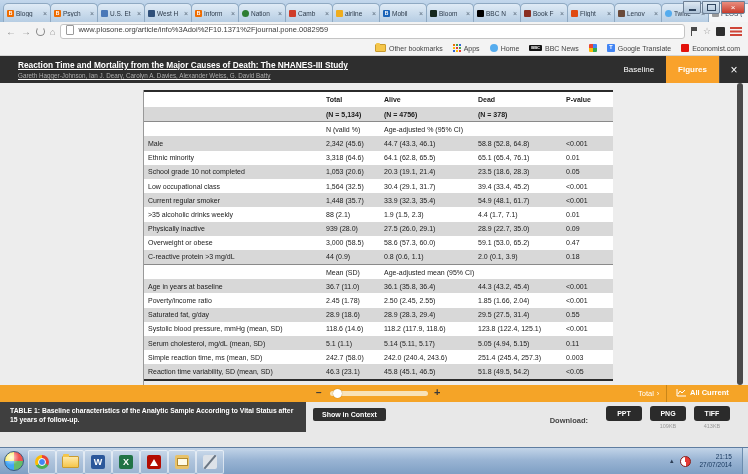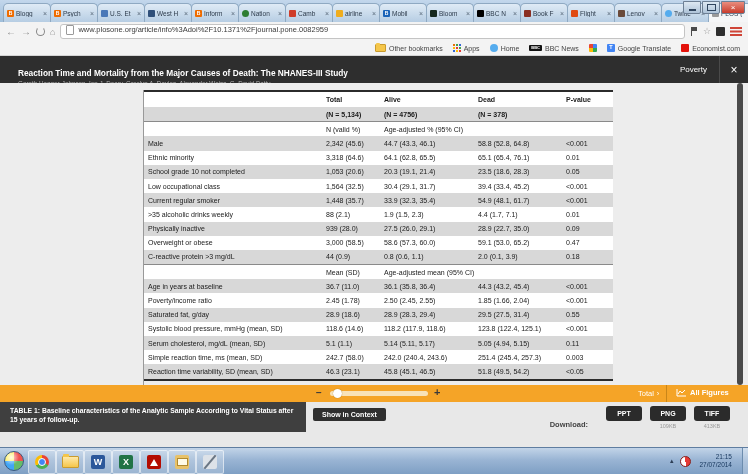--- a/index.html
+++ b/index.html
@@ -57,21 +57,21 @@
   .maps-icon{width:8px;height:8px;border-radius:1px;background:conic-gradient(#4285f4 0 25%,#34a853 0 50%,#fbbc05 0 75%,#ea4335 0);}
   .google-translate-icon{width:8px;height:8px;background:#4285f4;border-radius:1px;color:#fff;font-size:5.5px;font-weight:bold;
       display:flex;align-items:center;justify-content:center;line-height:1;}
   .economist-icon{width:8px;height:8px;background:#e3120b;border-radius:1px;}
   .spacer{flex:1;}
   .folder-icon{width:9px;height:6px;background:#f5c64a;border:1px solid #c99b2e;border-radius:1px;position:relative;}
   .folder-icon:before{content:"";position:absolute;top:-2px;left:0;width:4px;height:2px;background:#f5c64a;border-radius:1px 1px 0 0;}
 
   
   .ahdr{top:56px;height:27px;background:#2e2e2e;color:#fff;}
-  .ahdr-text{position:absolute;left:18px;top:12px;}
+  .ahdr-text{position:absolute;left:18px;top:4px;text-decoration:underline;}
   .atitle{font-size:8.3px;font-weight:bold;white-space:nowrap;}
   .aauthors{font-size:6.3px;color:#b0b0b0;margin-top:2px;white-space:nowrap;}
   .anav{position:absolute;right:0;top:0;height:100%;display:flex;align-items:stretch;}
   .anav-item{display:flex;align-items:center;padding:0 12px;font-size:8px;color:#fff;}
   .anav-item.sel{background:#f9a22b;font-weight:bold;}
   .aclose{display:flex;align-items:center;justify-content:center;width:28px;border-left:1px solid #4a4a4a;
           font-size:12px;color:#fff;}
 
   
   .viewer{top:83px;height:302px;background:#ededed;}
@@ -99,21 +99,21 @@
   .fg-div{position:absolute;left:666px;top:0;width:1px;height:100%;background:rgba(120,80,0,.35);}
   .fg-all{position:absolute;left:676px;top:3px;display:flex;gap:3px;align-items:center;font-size:7.5px;color:#fff;font-weight:bold;}
 
   
   .botbar{top:402px;height:45px;background:#e8e8e8;}
   .capblock{position:absolute;left:0;top:0;width:306px;height:30px;background:#3f3f3f;box-sizing:border-box;
             padding:4px 12px 0 10px;}
   .captext{font-size:6.8px;font-weight:bold;color:#fff;line-height:9px;}
   .ctxbtn{position:absolute;left:313px;top:6px;background:#2f2f2f;color:#fff;font-size:7px;font-weight:bold;
           padding:3px 9px;border-radius:2px;}
-  .dlrow{position:absolute;right:18px;top:4px;display:flex;align-items:flex-end;}
+  .dlrow{position:absolute;right:18px;top:4px;display:flex;align-items:center;}
   .dl-label{font-size:7.5px;font-weight:bold;color:#444;margin:5px 10px 0 0;}
   .dl-group{display:flex;flex-direction:column;align-items:center;margin-left:8px;}
   .dl-btn{background:#2b2b2b;color:#fff;font-size:7px;font-weight:bold;padding:4px 0;width:36px;
           text-align:center;border-radius:3px;}
   .dl-size{font-size:5.5px;color:#999;margin-top:2px;height:6px;}
 
   
   .taskbar{top:447px;height:27px;background:linear-gradient(#c2d4e8,#9ab5d4 45%,#7e9fc4);border-top:1px solid #5f7da0;box-sizing:border-box;}
   .orb{position:absolute;left:4px;top:3px;width:20px;height:20px;border-radius:50%;border:1px solid #3a5a80;box-sizing:border-box;
        background:radial-gradient(circle at 35% 30%,rgba(255,255,255,.85),rgba(255,255,255,0) 45%),
@@ -293,21 +293,22 @@
       <span class="bm-label">Economist.com</span>
     </span>
   </div>
 
 <div class="band ahdr">
   <div class="ahdr-text">
     <div class="atitle">Reaction Time and Mortality from the Major Causes of Death: The NHANES-III Study</div>
     <div class="aauthors">Gareth Hagger-Johnson, Ian J. Deary, Carolyn A. Davies, Alexander Weiss, G. David Batty</div>
   </div>
   <div class="anav">
-    <span class="anav-item">Poverty</span>
+    <span class="anav-item">Baseline</span>
+    <span class="anav-item sel">Figures</span>
     <span class="aclose">×</span>
   </div>
 </div>
 
 <div class="band viewer">
   <div class="table-block">
     <div class="dtable">
         <div class="trow thead">
           <span class="tcell c0"></span>
           <span class="tcell c1">Total</span>
@@ -466,21 +467,21 @@
   <span class="fg-next">
     <span>Total</span>
     <span>›</span>
   </span>
   <span class="fg-div"></span>
   <span class="fg-all">
     <svg width="11" height="9" viewBox="0 0 11 9">
       <path d="M1 1 V8 H10" stroke="#fff" fill="none" stroke-width="1"></path>
       <path d="M2 6 L4 3 L6 5 L9 2" stroke="#fff" fill="none" stroke-width="1"></path>
     </svg>
-    <span>All Figures</span>
+    <span>All Current</span>
   </span>
 </div>
 
 <div class="band botbar">
   <div class="capblock">
     <div class="captext">TABLE 1: Baseline characteristics of the Analytic Sample According to Vital Status after 15 years of follow-up.</div>
   </div>
   <span class="ctxbtn">Show in Context</span>
   <div class="dlrow">
     <span class="dl-label">Download:</span>

